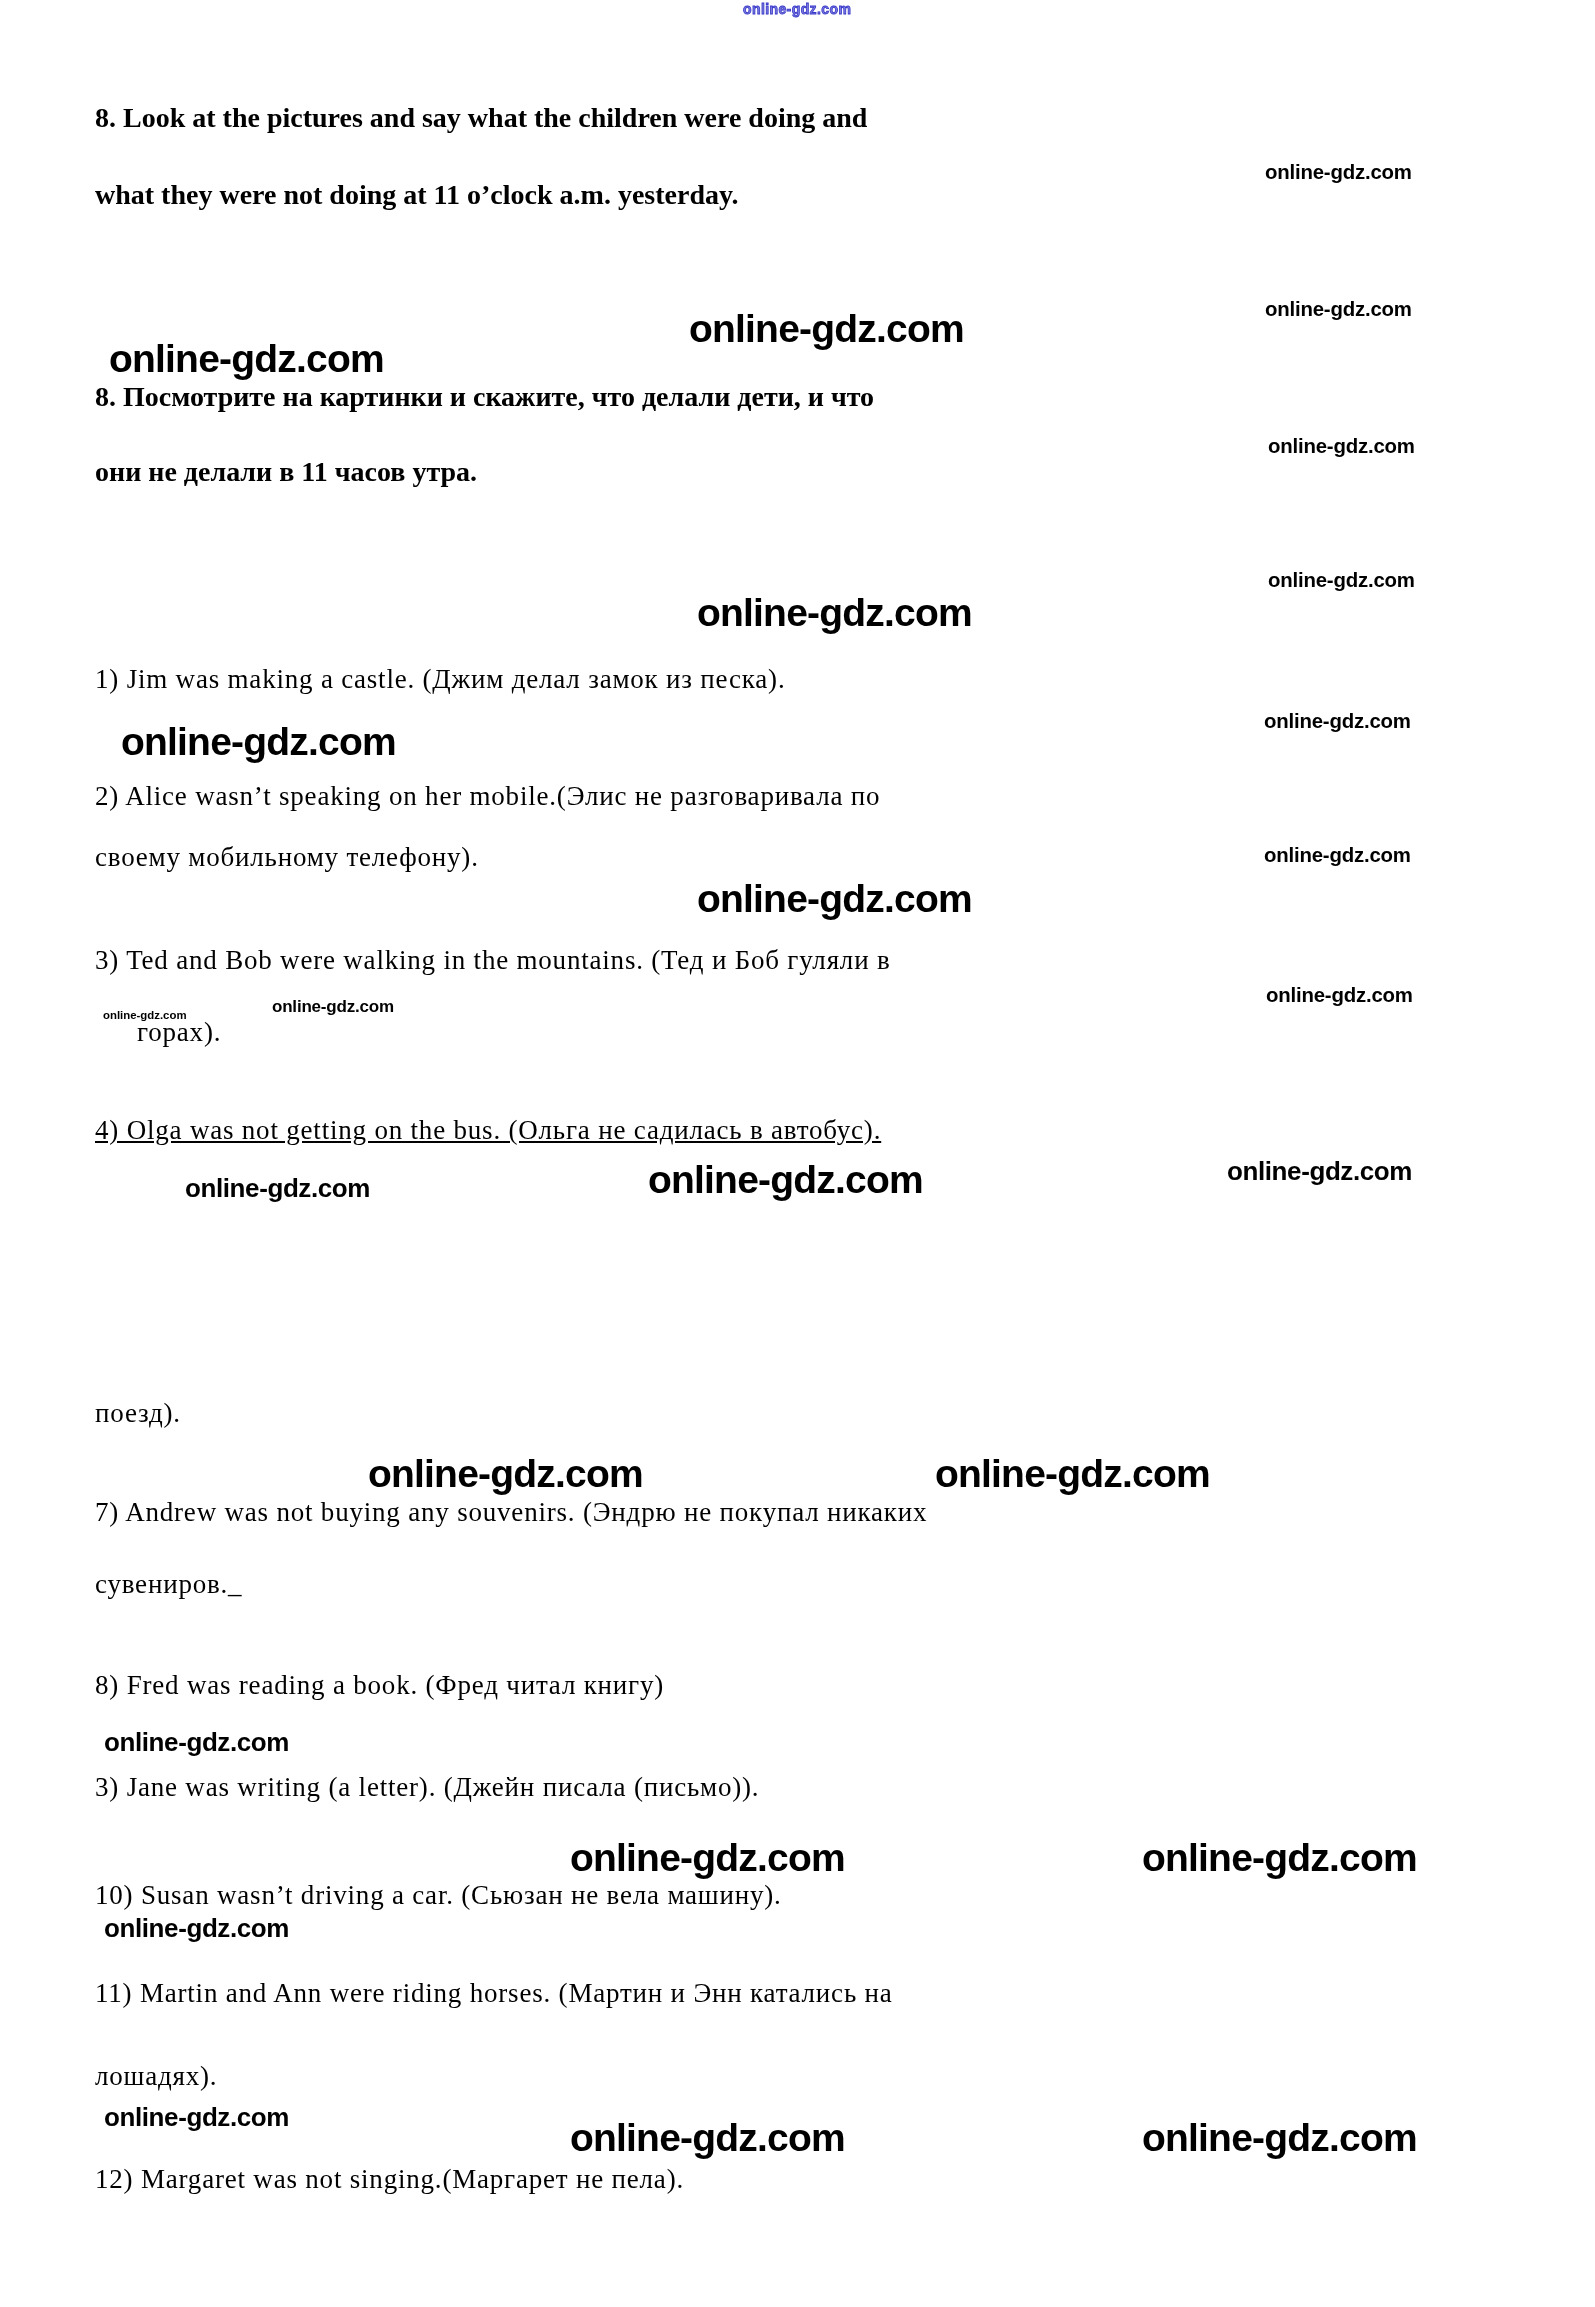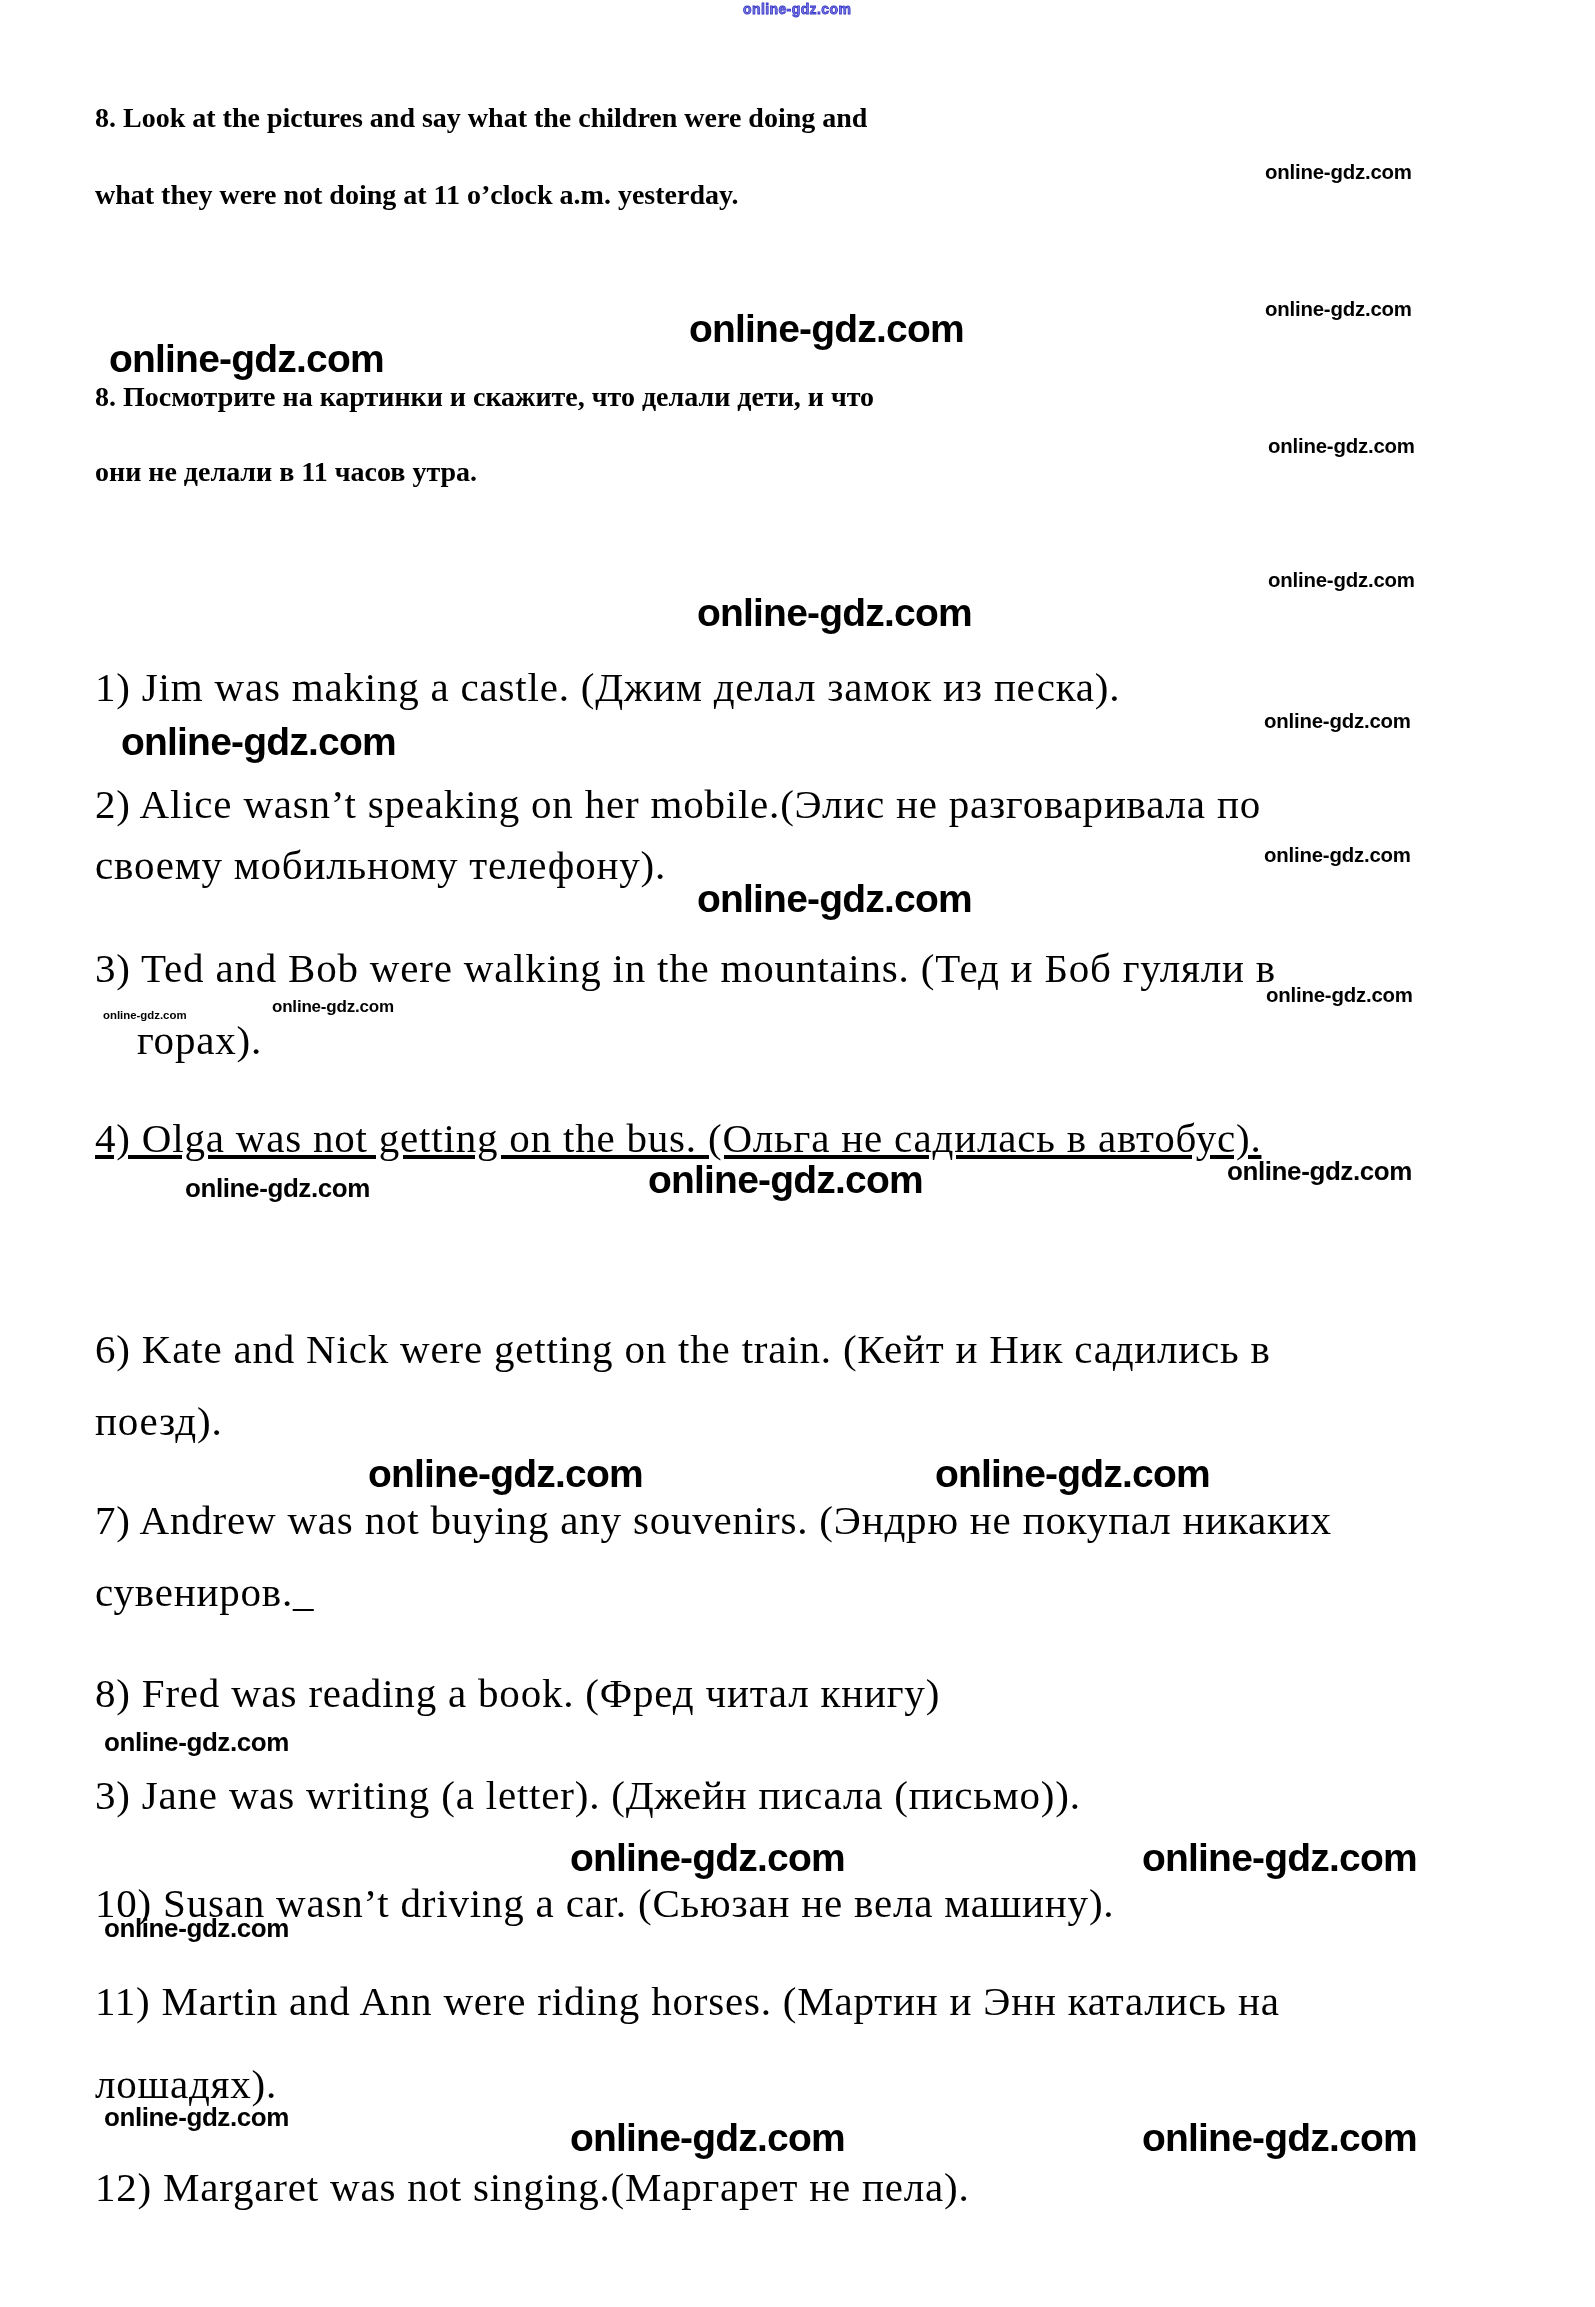--- a/index.html
+++ b/index.html
@@ -11,21 +11,21 @@
     position: relative;
     width: 1595px;
     height: 2307px;
     background: #ffffff;
     overflow: hidden;
     font-family: "Liberation Serif", serif;
     color: #000000;
   }
   .line {
     position: absolute;
-    font-size: 41px;
+    font-size: 27px;
     line-height: 1.08;
     letter-spacing: 0.8px;
     white-space: nowrap;
     color: #000000;
   }
   .title {
     font-size: 28px;
     font-weight: bold;
     letter-spacing: 0;
   }
@@ -101,21 +101,20 @@
 
   <div class="line" style="left:95px; top:782px;">2) Alice wasn’t speaking on her mobile.(Элис не разговаривала по</div>
   <div class="line" style="left:95px; top:843px;">своему мобильному телефону).</div>
 
   <div class="line" style="left:95px; top:946px;">3) Ted and Bob were walking in the mountains. (Тед и Боб гуляли в</div>
   <div class="line" style="left:95px; top:1018px;margin-left:42px;">горах).</div>
 
   <div class="line" style="left:95px; top:1116px;text-decoration:underline;">4) Olga was not getting on the bus. (Ольга не садилась в автобус).</div>
 
 
-  <div class="line" style="left:95px; top:1327px;">6) Kate and Nick were getting on the train. (Кейт и Ник садились в</div>
   <div class="line" style="left:95px; top:1399px;">поезд).</div>
 
   <div class="line" style="left:95px; top:1498px;">7) Andrew was not buying any souvenirs. (Эндрю не покупал никаких</div>
   <div class="line" style="left:95px; top:1570px;">сувениров._</div>
 
   <div class="line" style="left:95px; top:1671px;">8) Fred was reading a book. (Фред читал книгу)</div>
 
   <div class="line" style="left:95px; top:1773px;">3) Jane was writing (a letter). (Джейн писала (письмо)).</div>
 
   <div class="line" style="left:95px; top:1881px;">10) Susan wasn’t driving a car. (Сьюзан не вела машину).</div>

